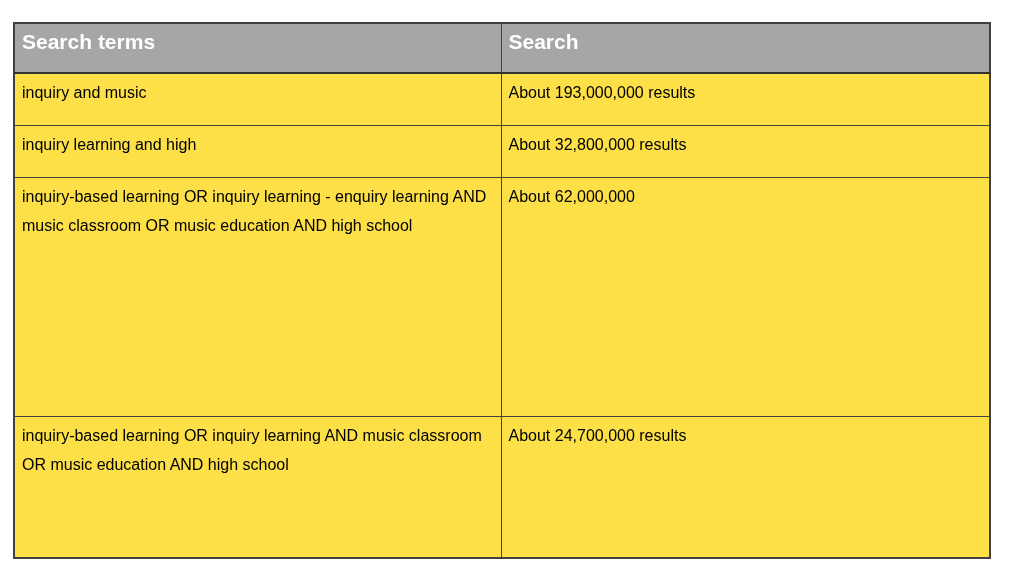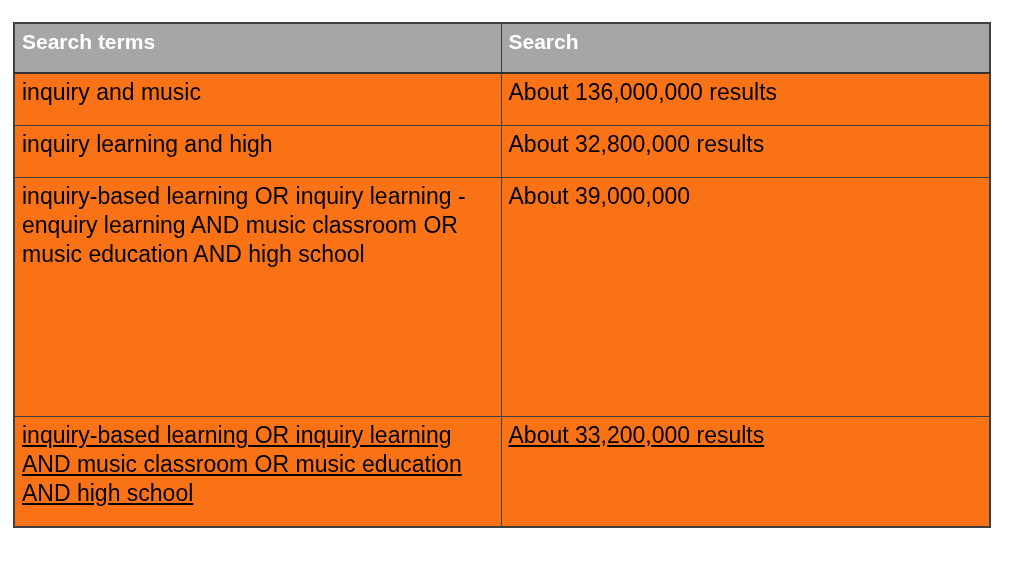--- a/index.html
+++ b/index.html
@@ -38,28 +38,28 @@
     background: #a6a6a6;
     color: #ffffff;
     font-size: 21px;
     font-weight: bold;
     height: 43px;
     border-bottom: 2px solid #333333;
     padding-top: 6px;
   }
   .doc-table td {
     color: #000000;
-    font-size: 23px;
+    font-size: 16px;
     line-height: 29px;
-    background: #f97316;
+    background: #fde047;
   }
   tr.row-0 td { height: 51px; }
   tr.row-1 td { height: 50px; }
   tr.row-2 td { height: 239px; }
-  tr.row-3 td { height: 108px; text-decoration: underline; }
+  tr.row-3 td { height: 141px; }
   col.c-term   { width: 487px; }
   col.c-result { width: 489px; }
 </style>
 </head>
 <body>
 
 <div class="page">
   <table class="doc-table">
     <colgroup>
       <col class="c-term">
@@ -67,29 +67,29 @@
     </colgroup>
     <thead>
       <tr>
         <th>Search terms</th>
         <th>Search</th>
       </tr>
     </thead>
     <tbody>
       <tr class="row-0">
         <td>inquiry and music</td>
-        <td>About 136,000,000 results</td>
+        <td>About 193,000,000 results</td>
       </tr>
       <tr class="row-1">
         <td>inquiry learning and high</td>
         <td>About 32,800,000 results</td>
       </tr>
       <tr class="row-2">
         <td>inquiry-based learning OR inquiry learning - enquiry learning AND music classroom OR music education AND high school</td>
-        <td>About 39,000,000</td>
+        <td>About 62,000,000</td>
       </tr>
       <tr class="row-3">
         <td>inquiry-based learning OR inquiry learning AND music classroom OR music education AND high school</td>
-        <td>About 33,200,000 results</td>
+        <td>About 24,700,000 results</td>
       </tr>
     </tbody>
   </table>
 </div>
 
 </body></html>

